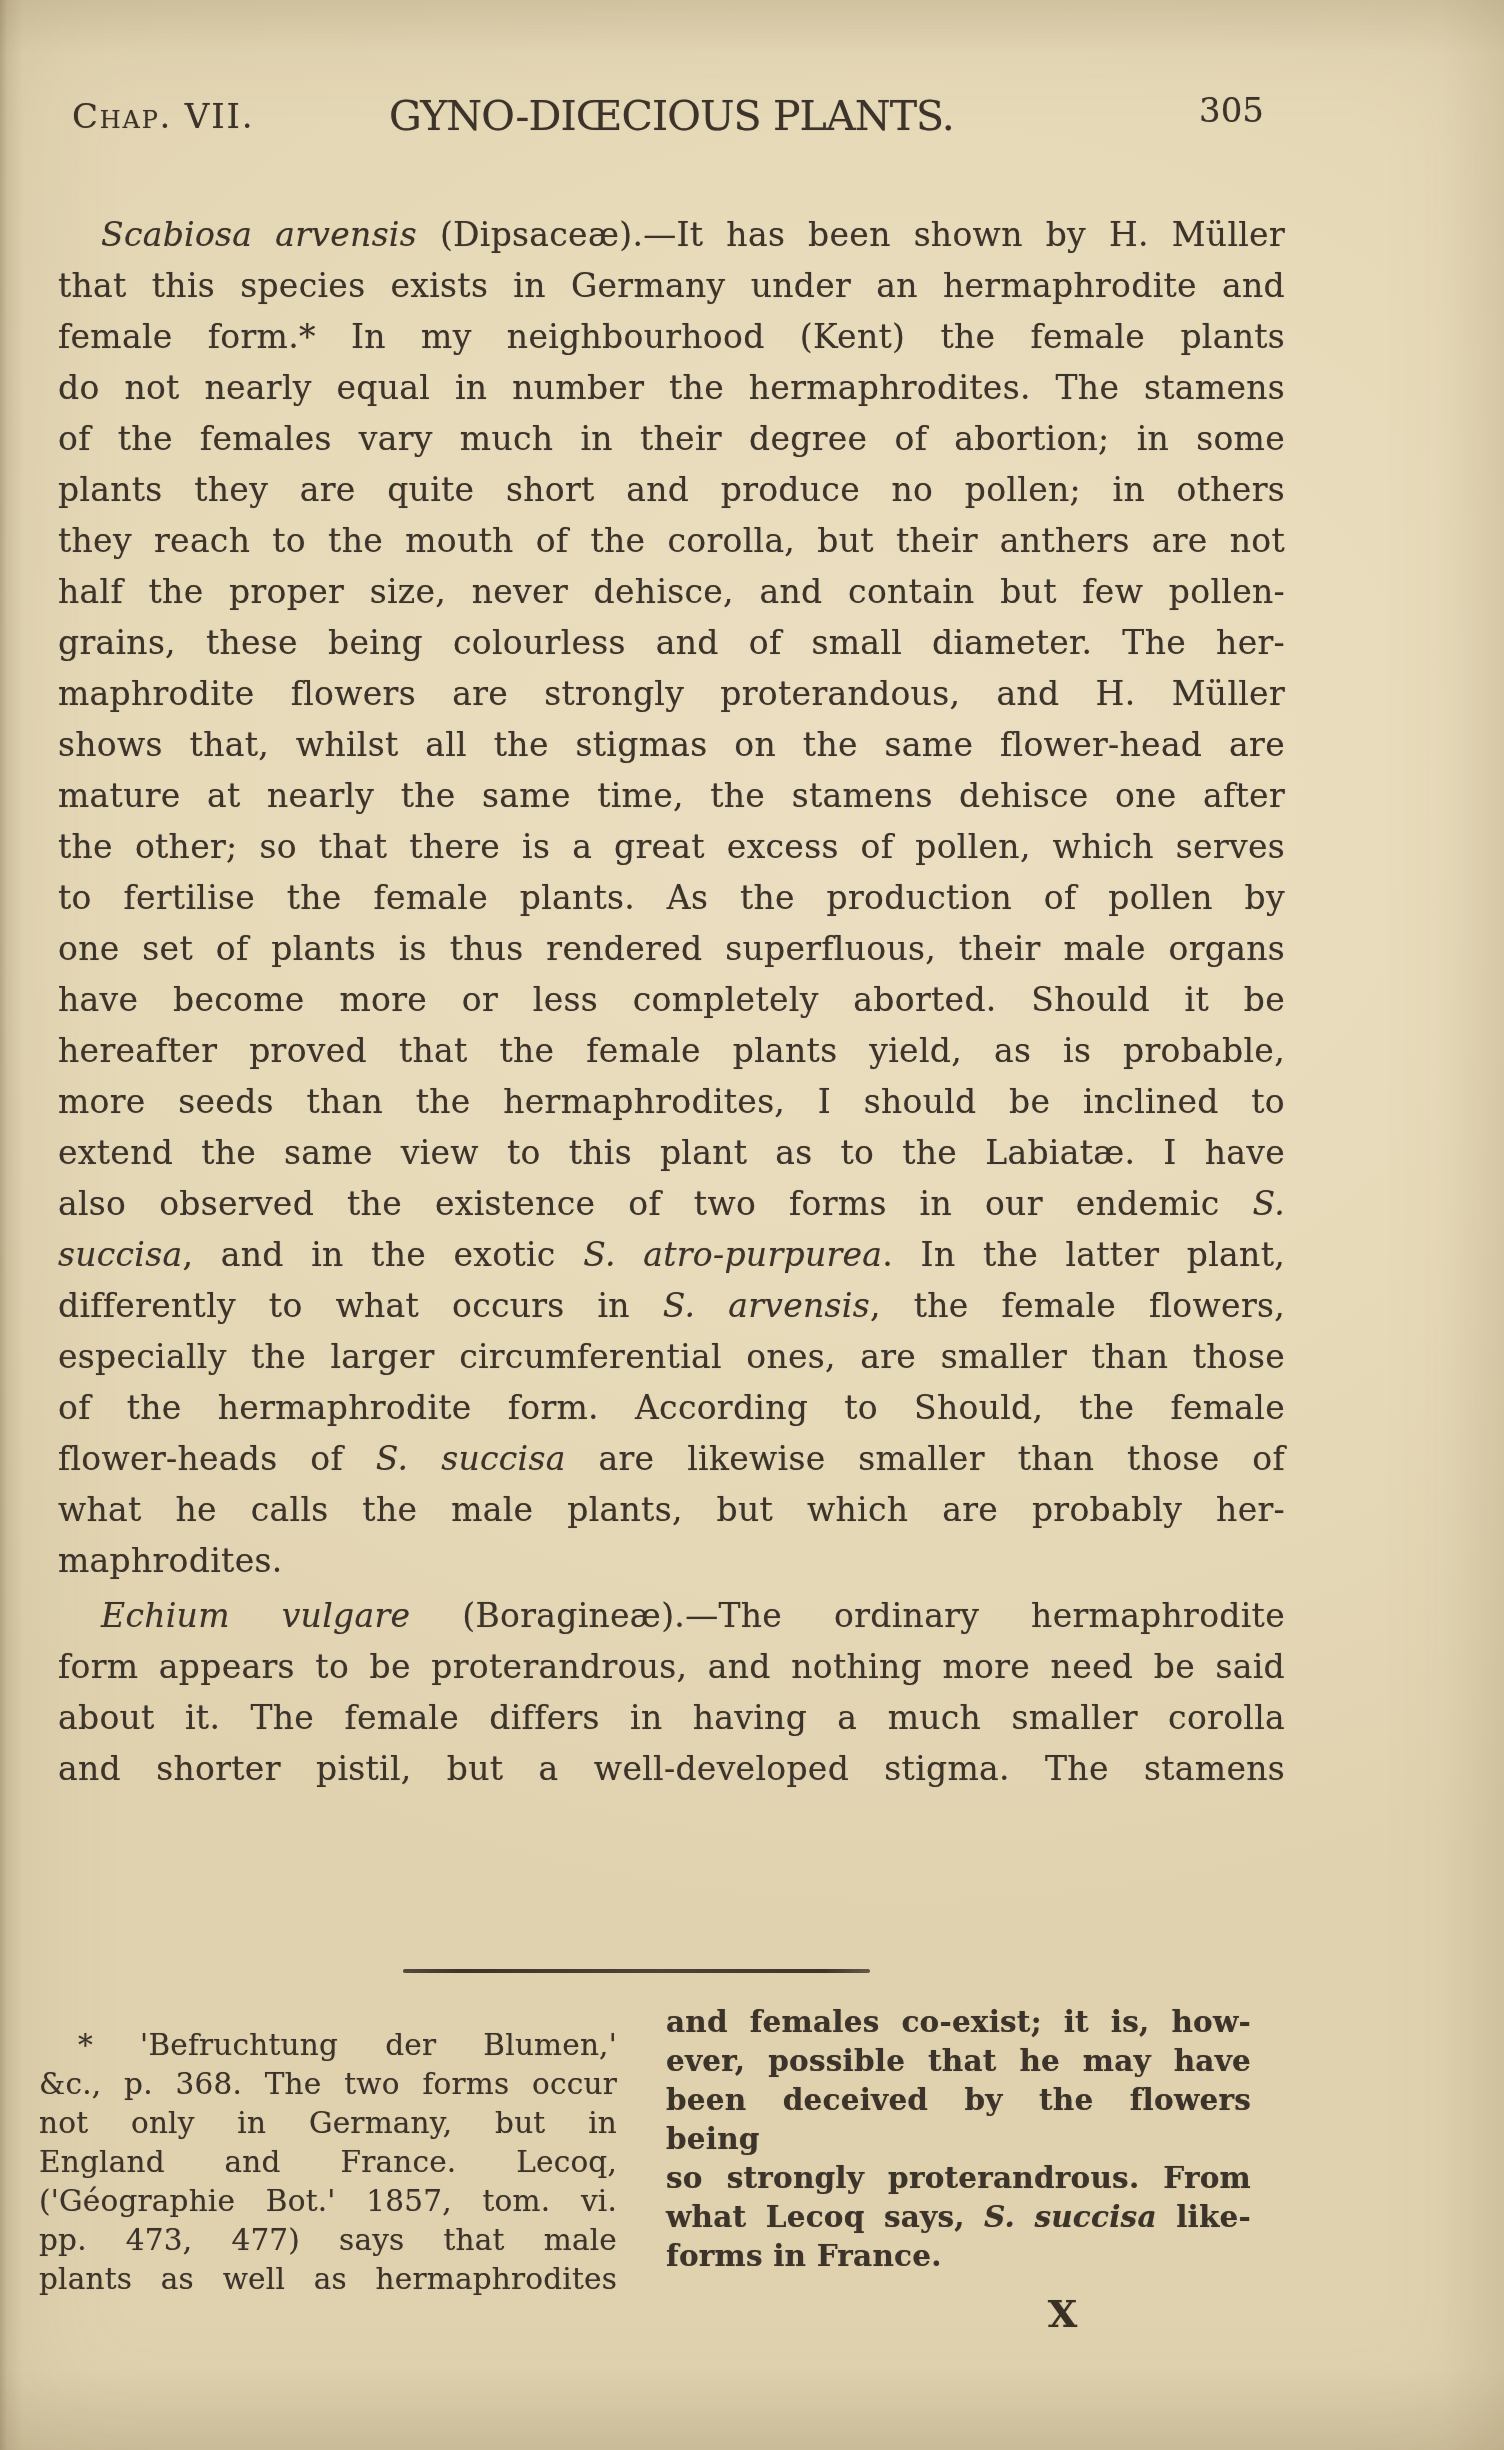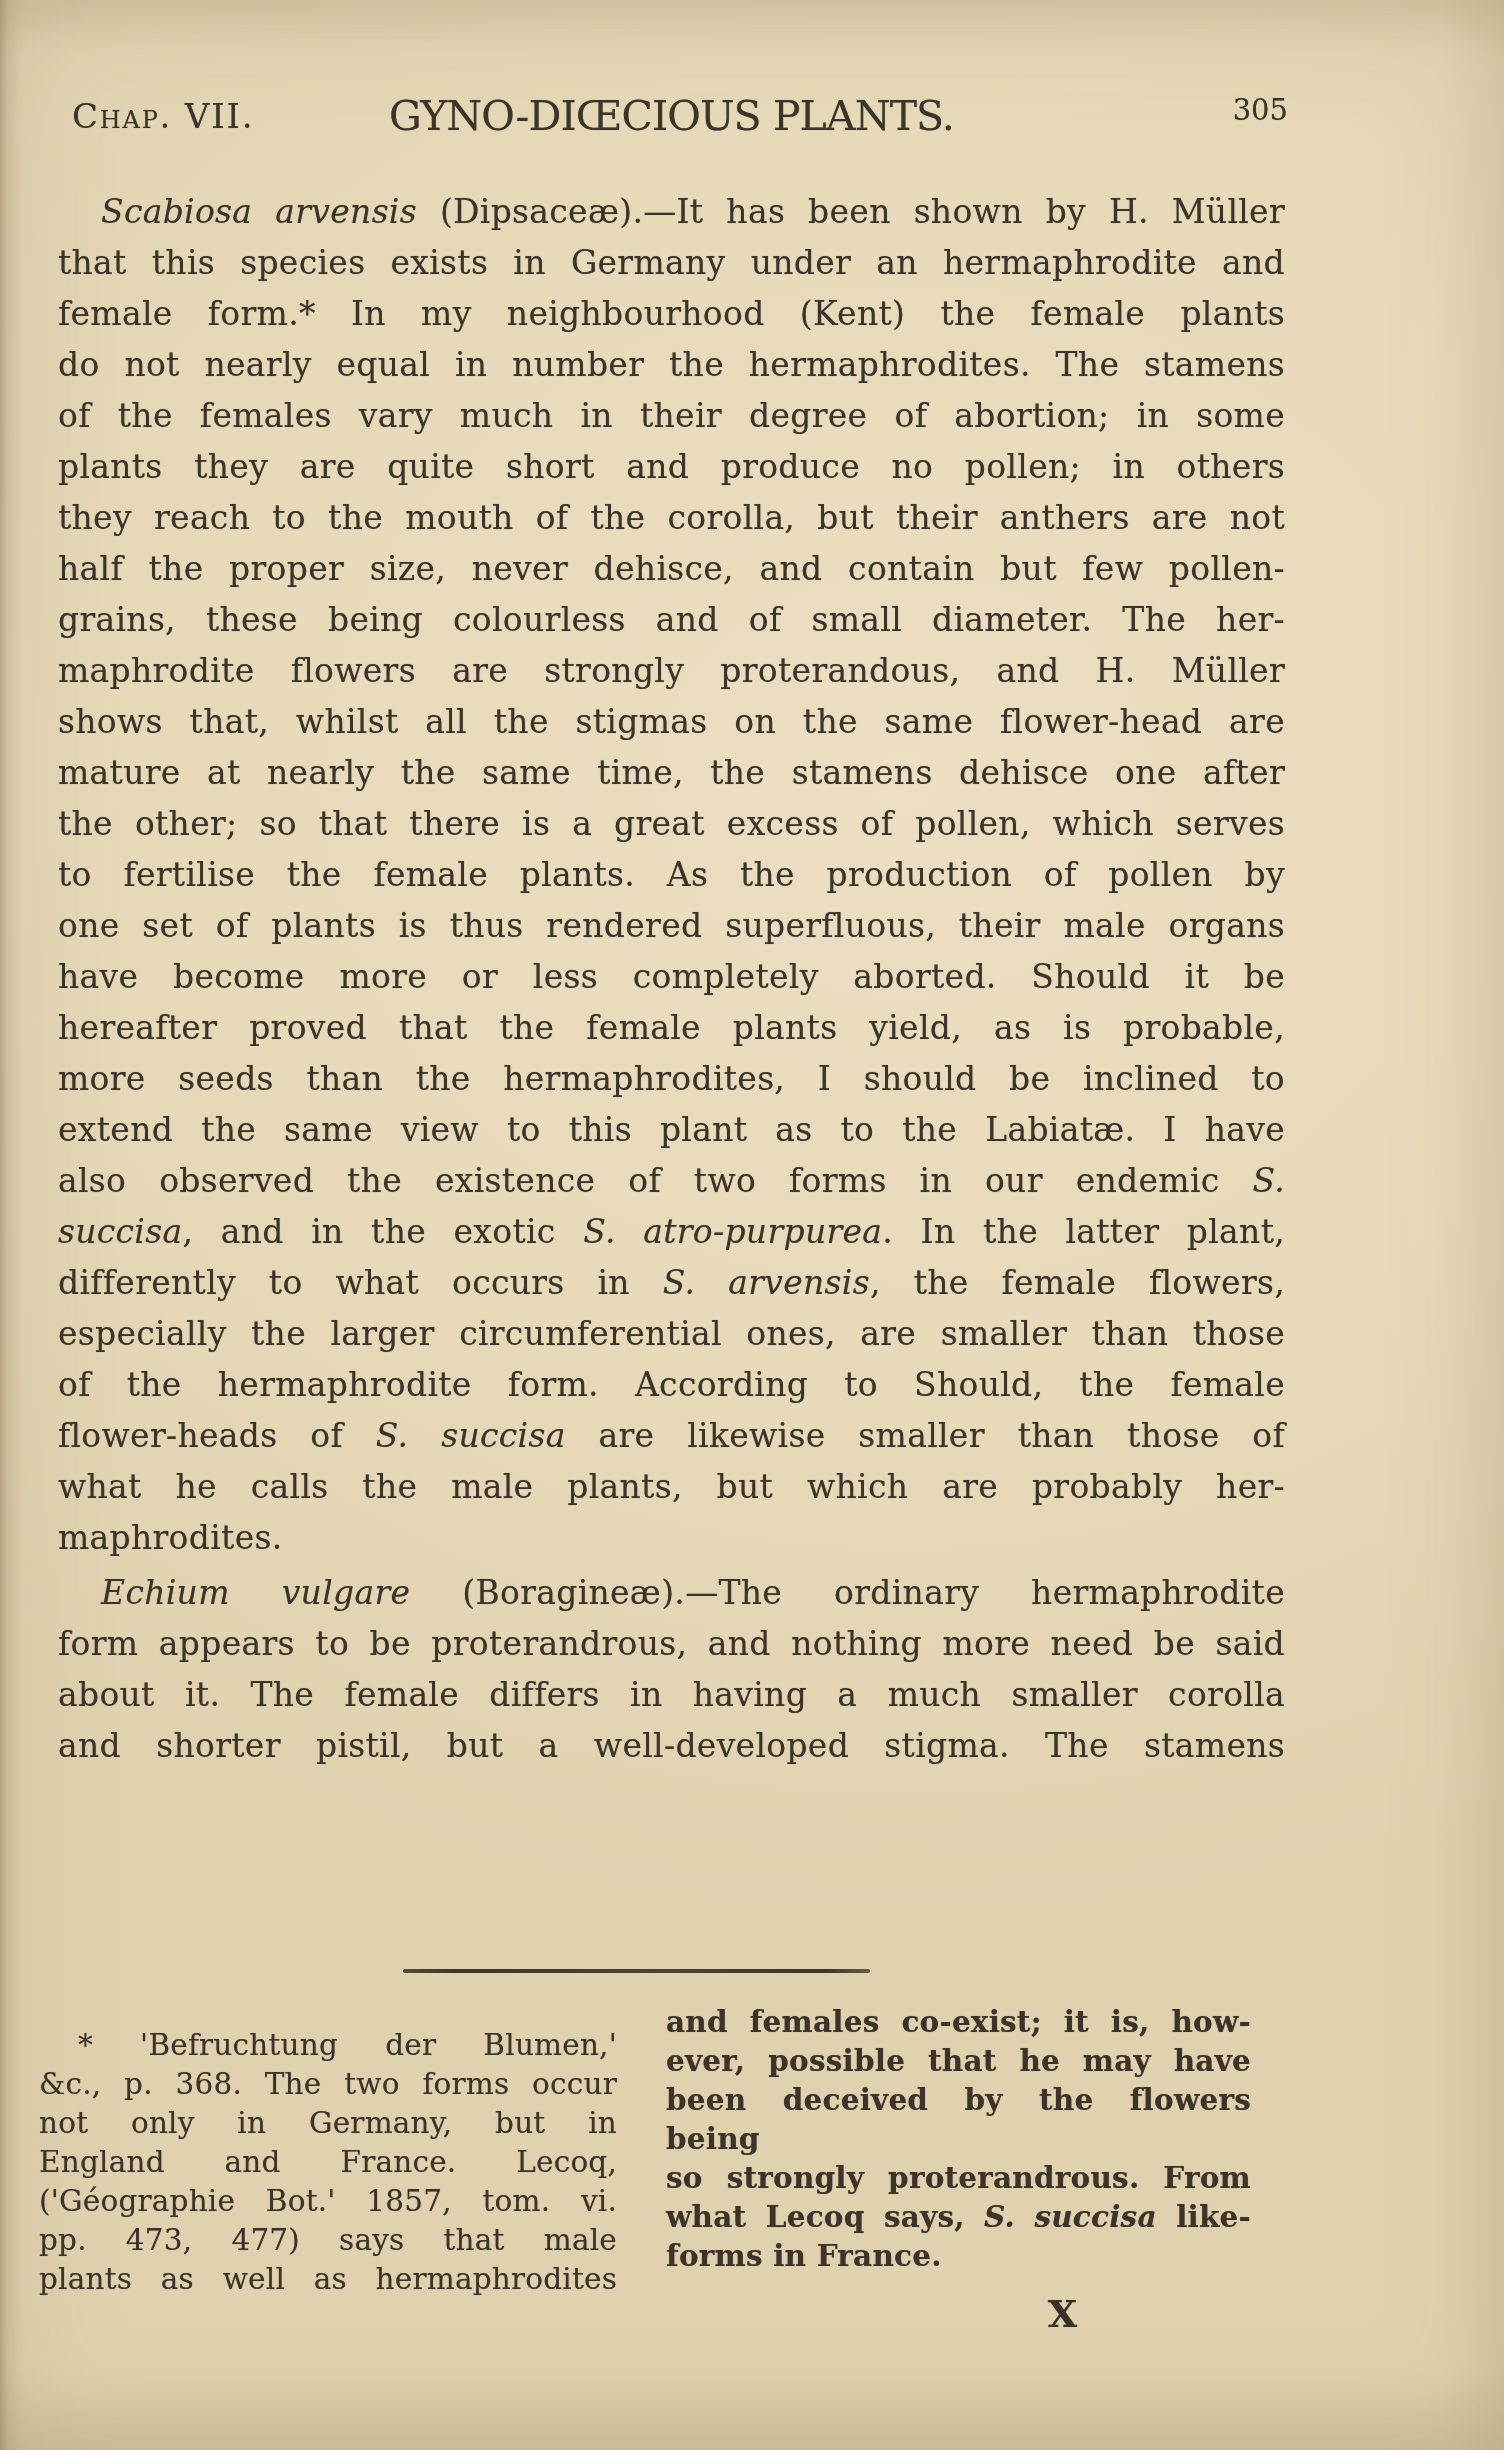--- a/index.html
+++ b/index.html
@@ -29,27 +29,27 @@
     position:absolute;left:72px;top:97px;
     font-size:34px;line-height:39px;
     font-variant:small-caps;letter-spacing:1.8px;
   }
   .running-title{
     position:absolute;left:58px;top:95px;width:1227px;
     text-align:center;font-size:41px;line-height:43px;letter-spacing:-0.9px;
   }
   .page-number{
     position:absolute;left:1199px;top:89px;width:89px;
-    text-align:right;font-size:29px;line-height:43px;
+    font-size:34px;line-height:43px;
   }
   
   .body-text{position:absolute;left:58px;top:186px;width:1227px;}
   .para.main{font-size:38px;line-height:56px;}
   .para.small{font-size:33px;line-height:51px;letter-spacing:0.3px;}
-  .para-scabiosa{}
+  .para-scabiosa{margin-top:23px;}
   .para-echium{margin-top:3.6px;}
   
   .footnote-rule{
     position:absolute;left:403px;top:1969px;width:467px;height:3.6px;
     background:linear-gradient(90deg, rgba(60,51,42,.85), rgba(60,51,42,1) 12%, rgba(60,51,42,.9) 55%, rgba(60,51,42,1) 90%, rgba(60,51,42,.75));
     border-radius:1.8px;
   }
   .footnote-col{
     position:absolute;top:2002px;
     font-size:29.5px;line-height:39px;letter-spacing:0.2px;

